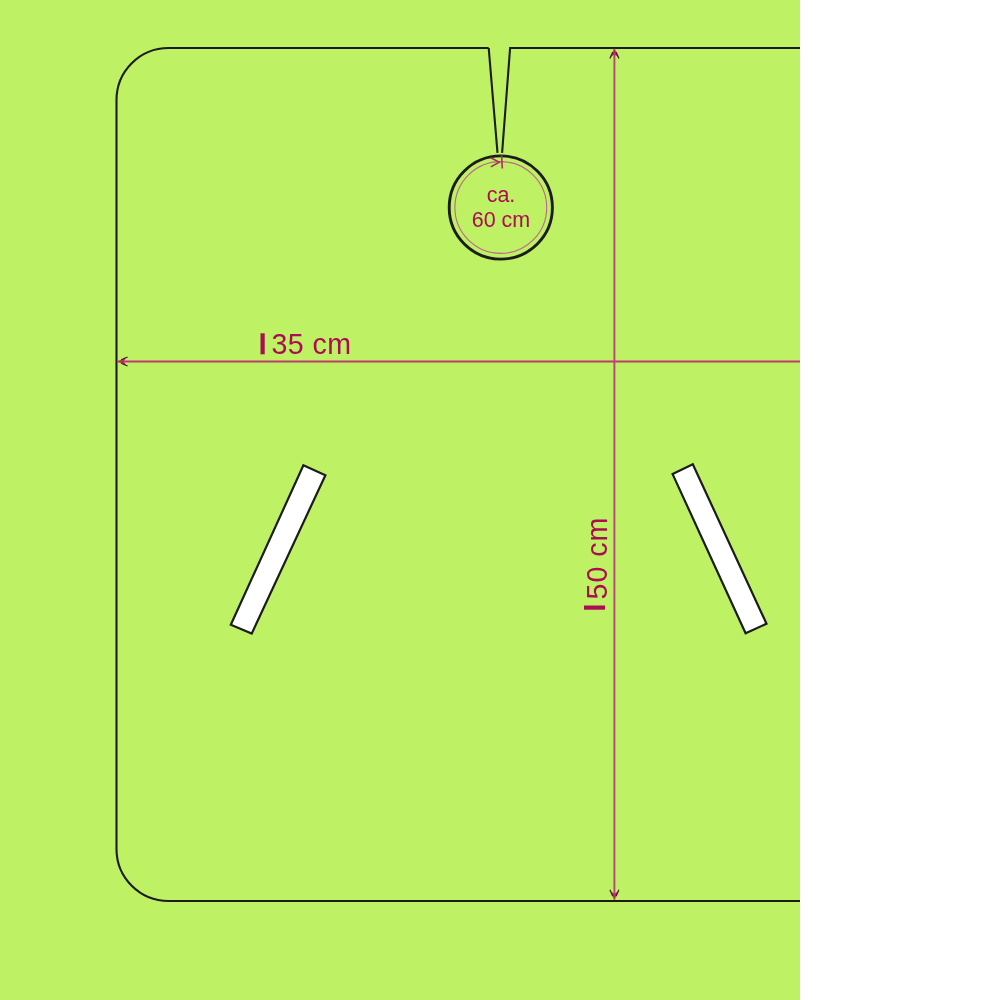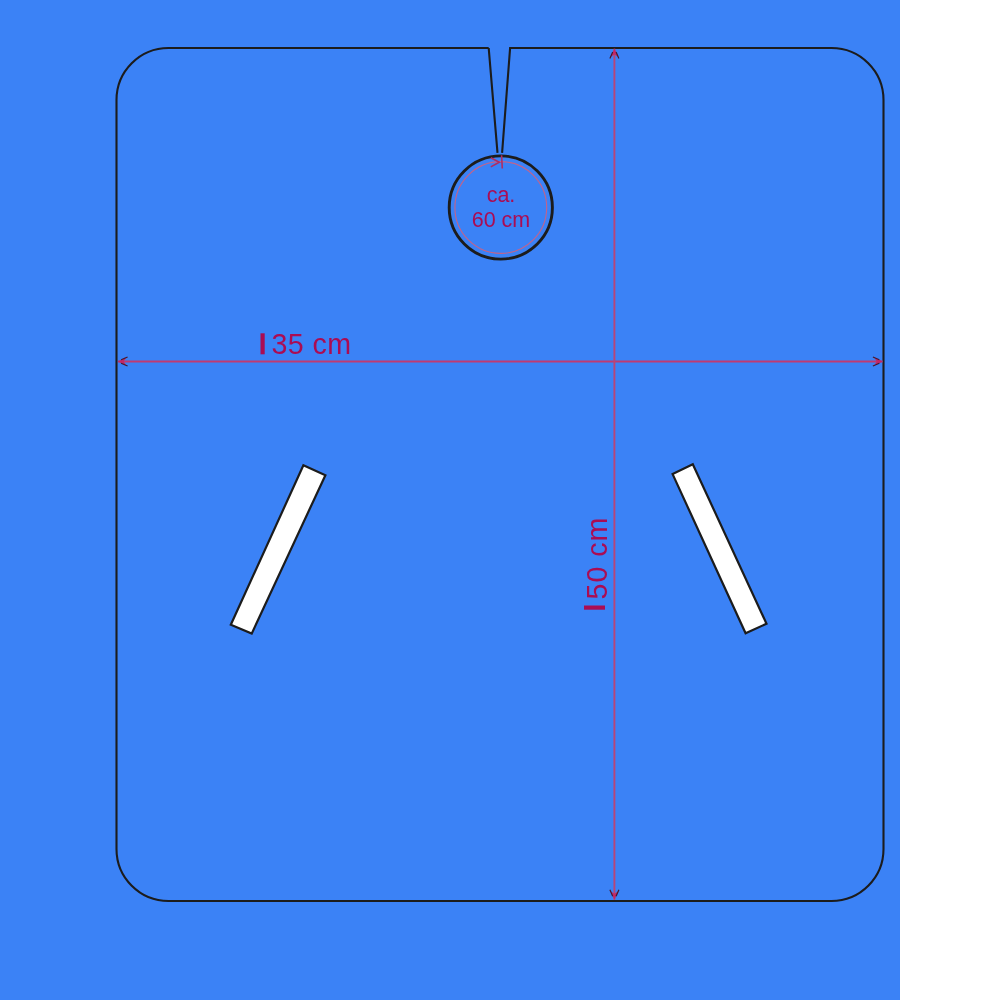--- a/index.html
+++ b/index.html
@@ -1,16 +1,16 @@
 <!DOCTYPE html>
 <html><head>
 <meta charset="utf-8">
 <style>
   html,body{margin:0;padding:0;background:#ffffff;}
-  .page{width:900px;height:1000px;position:relative;background:#3b82f6;overflow:hidden;}
+  .page{width:800px;height:1000px;position:relative;background:#bef264;overflow:hidden;}
   svg{position:absolute;top:0;left:0;}
   text{font-family:"Liberation Sans", sans-serif;}
 </style>
 </head>
 <body>
 <div class="page">
 <svg width="1000" height="1000" viewBox="0 0 1000 1000">
   <g>
 
   <path d="M 488.7 48 L 168.5 48 A 52 52 0 0 0 116.5 100 L 116.5 849 A 52 52 0 0 0 168.5 901 L 831.5 901 A 52 52 0 0 0 883.5 849 L 883.5 100 A 52 52 0 0 0 831.5 48 L 510.1 48 L 502.1 152.8 M 488.7 48 L 497.5 152.8" fill="none" stroke="#1c1c1c" stroke-width="2.1"></path>

